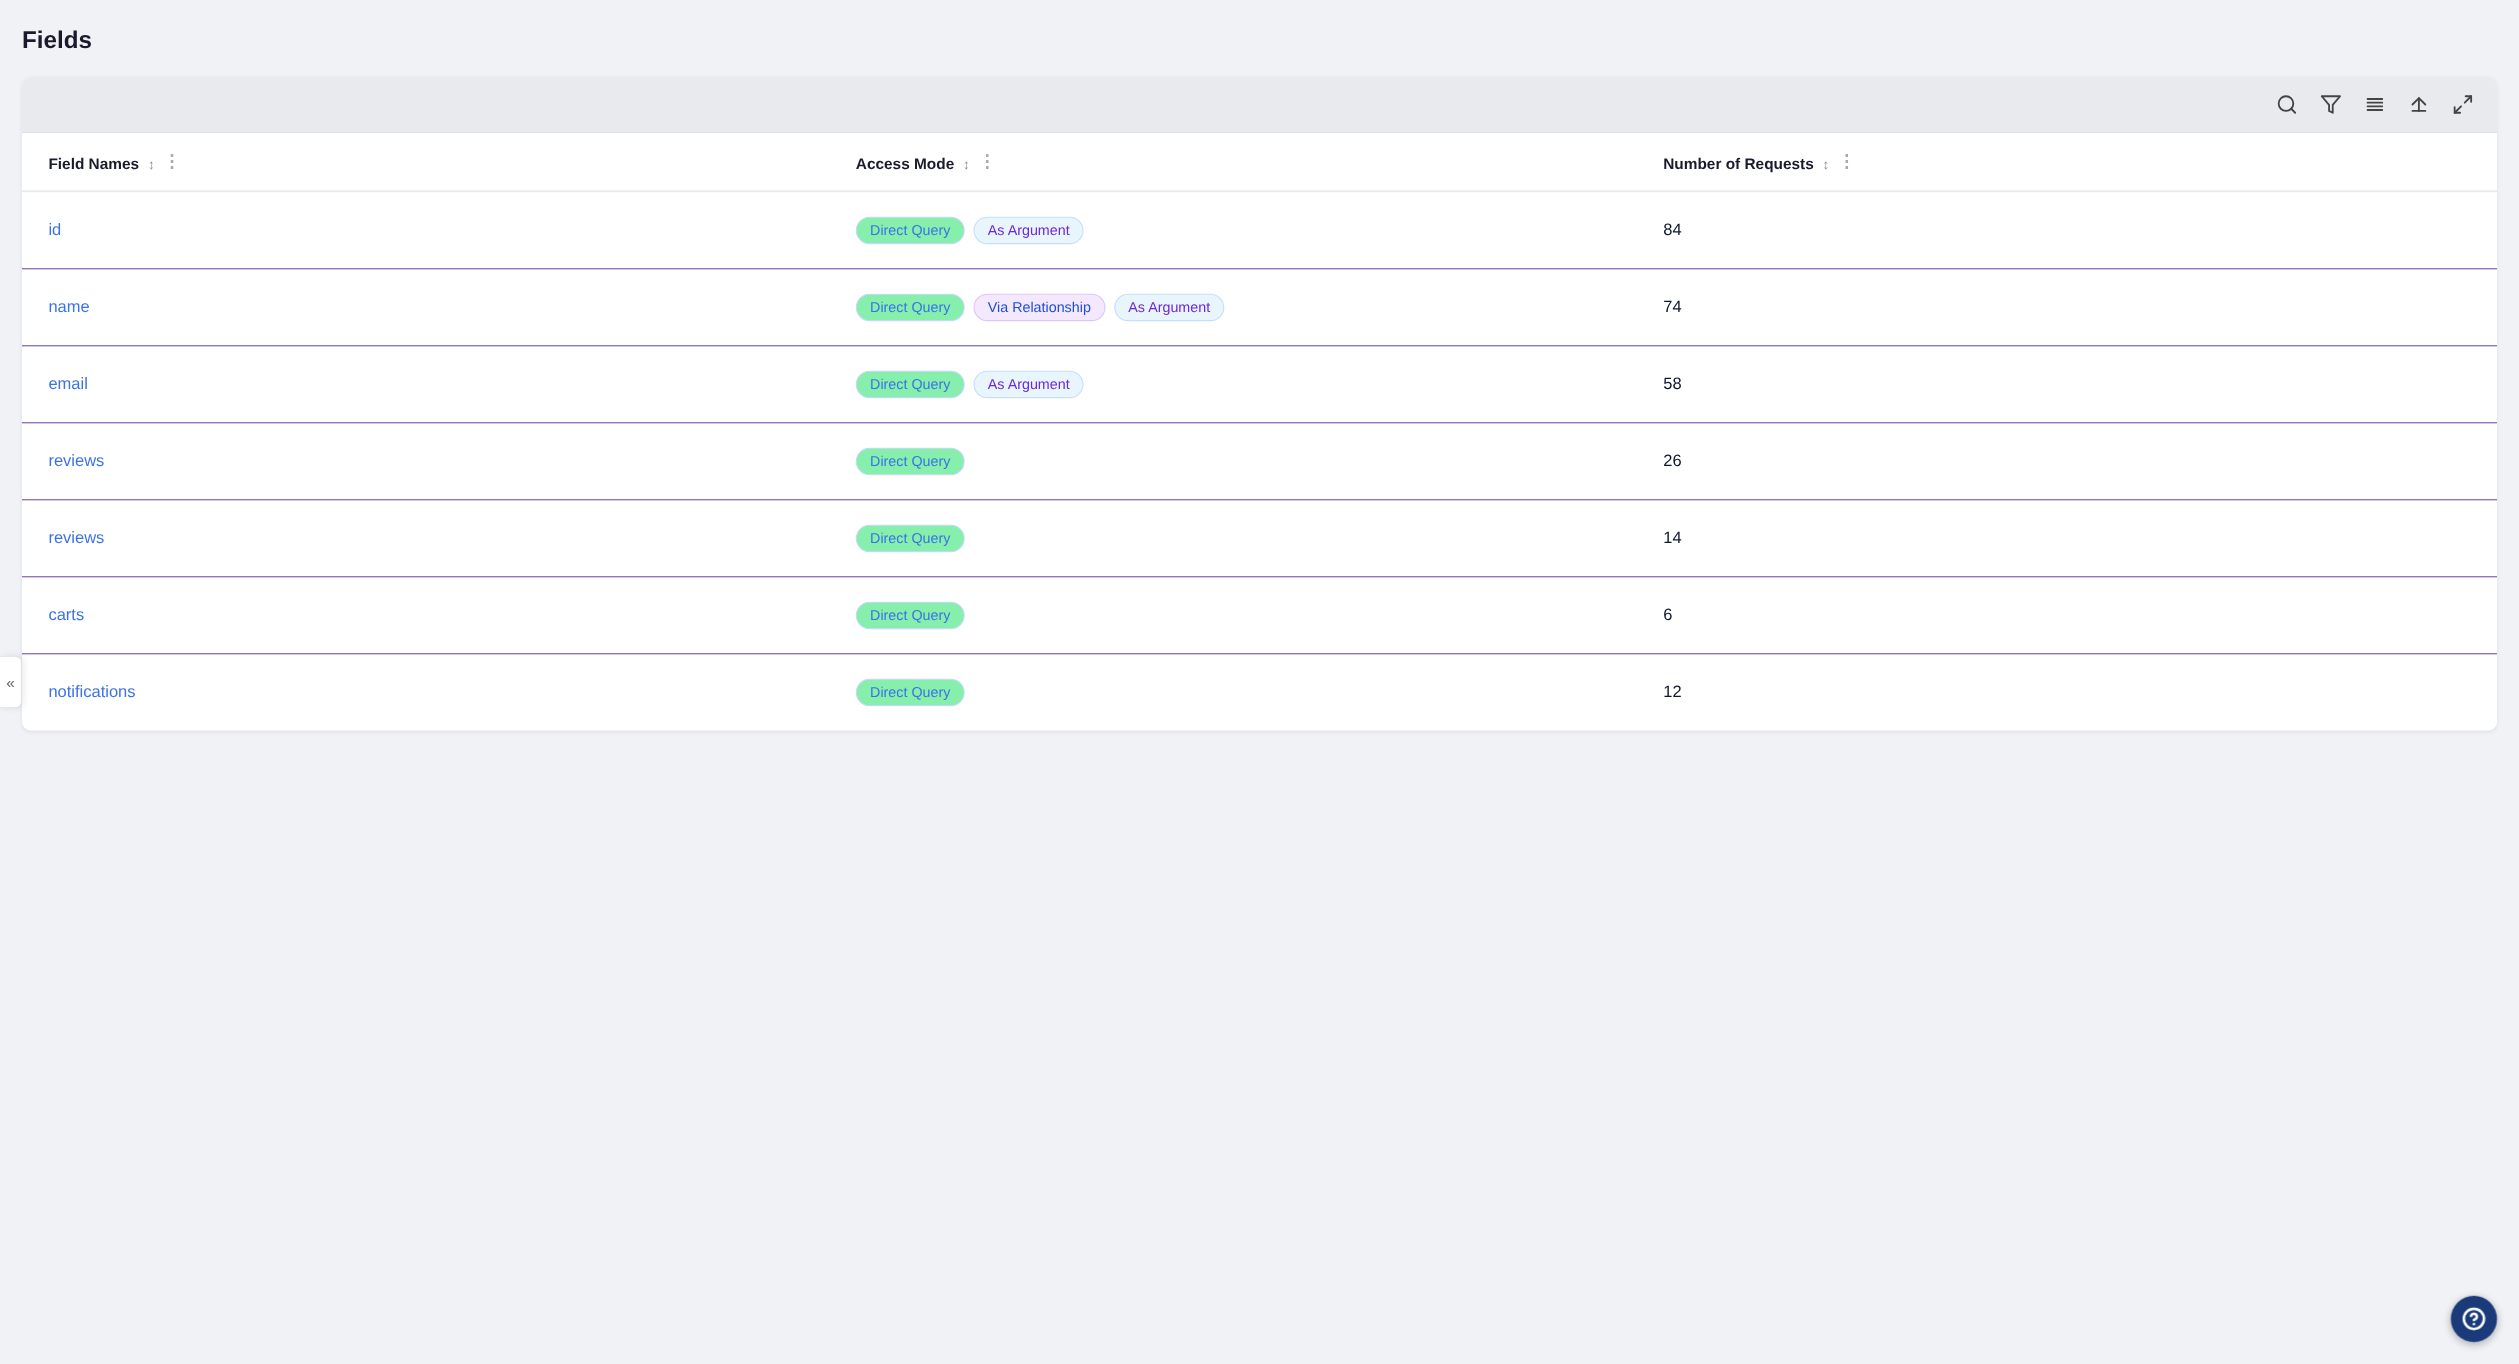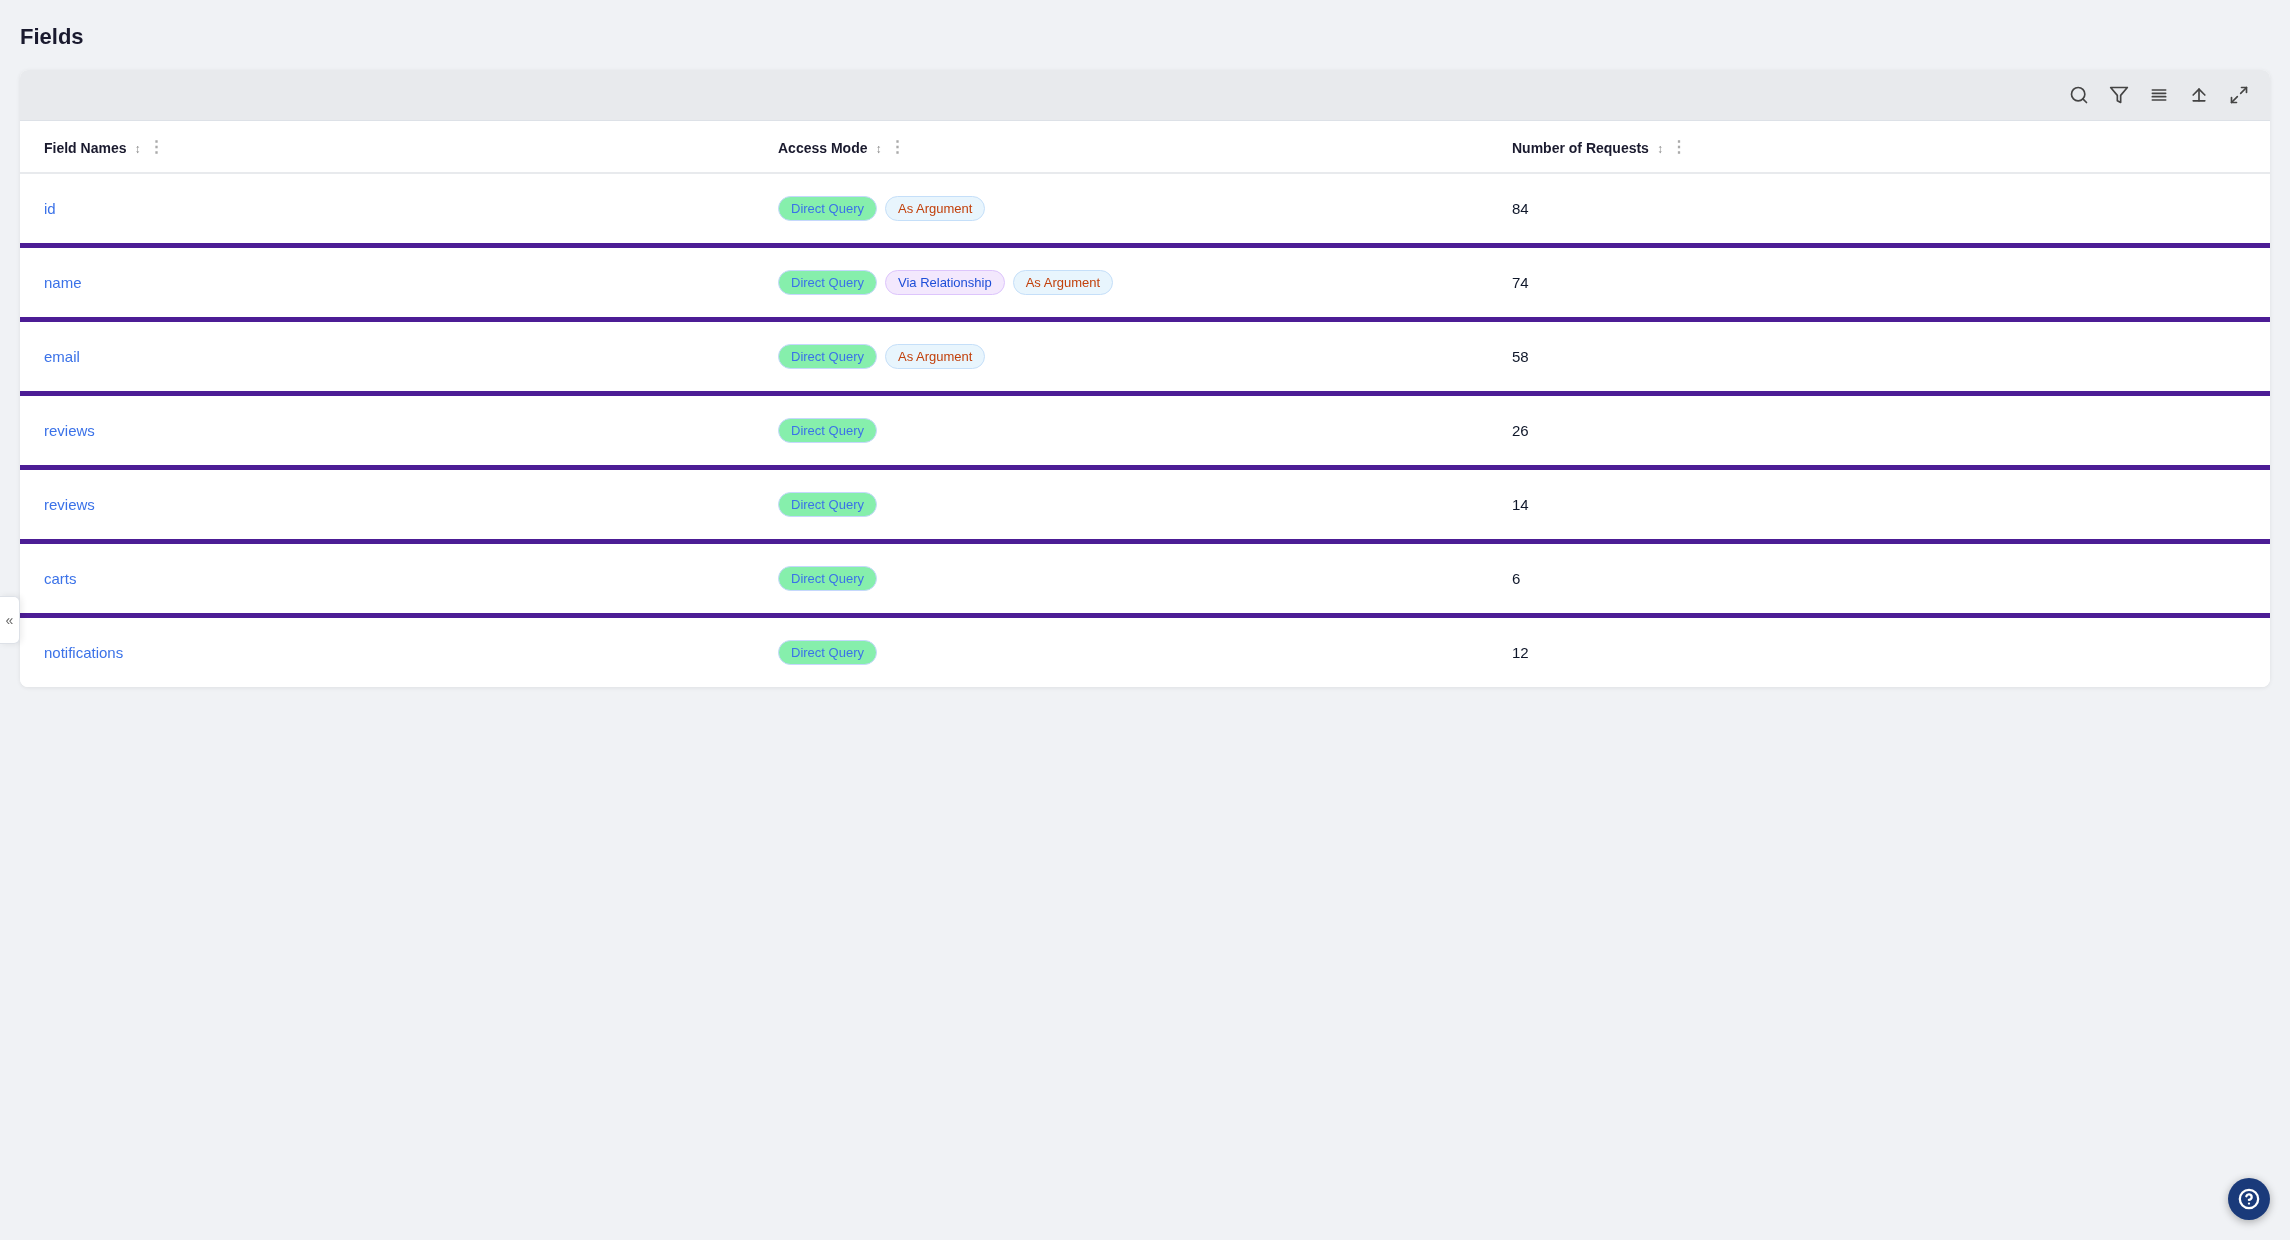--- a/index.html
+++ b/index.html
@@ -68,21 +68,21 @@
     }
     .col-header-menu {
       color: #aaa;
       cursor: pointer;
       font-size: 16px;
     }
     .table-row {
       display: grid;
       grid-template-columns: 1fr 1fr 1fr;
       padding: 22px 24px;
-      border-bottom: 5px solid #4c1d95;
+      border-bottom: 1px solid #4c1d95;
       align-items: center;
       background: #fff;
     }
     .table-row:last-child {
       border-bottom: none;
     }
     .field-name-cell {
       font-size: 15px;
       color: #3b72e8;
       font-weight: 500;
@@ -105,21 +105,21 @@
       color: #3b72e8;
       border: 1px solid #c5d8fc;
     }
     .badge-relationship {
       background: #f3e8fd;
       color: #1d4ed8;
       border: 1px solid #ddc5fc;
     }
     .badge-argument {
       background: #e8f5fd;
-      color: #c2410c;
+      color: #6d28d9;
       border: 1px solid #c5dff9;
     }
     .number-cell {
       font-size: 15px;
       color: #0f172a;
       font-weight: 400;
     }
     .sidebar-toggle {
       position: fixed;
       left: 0;

